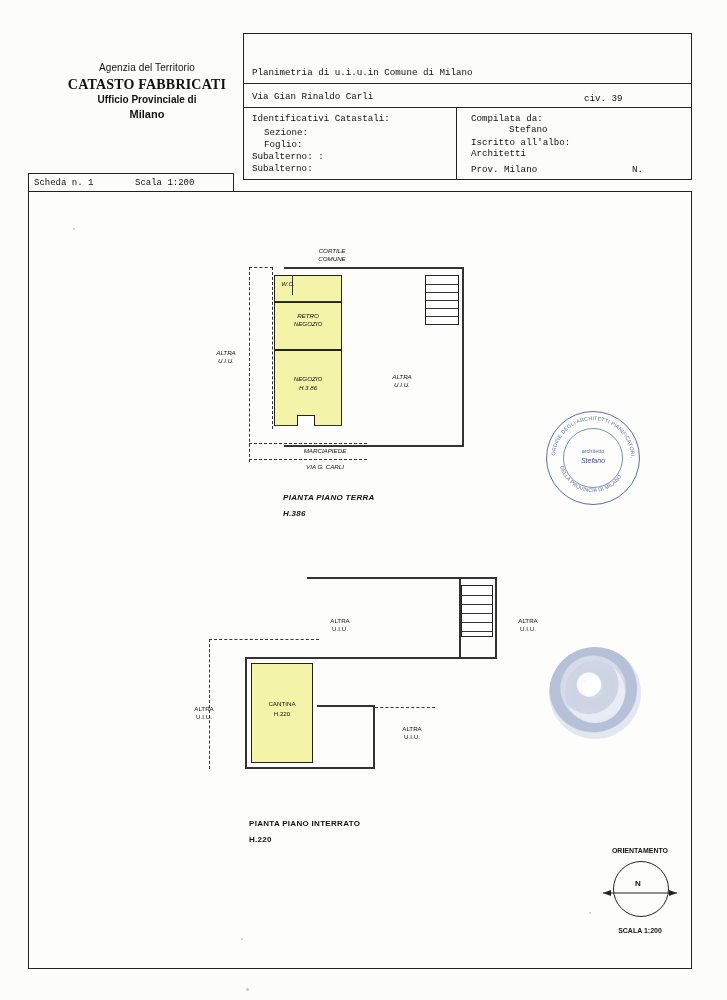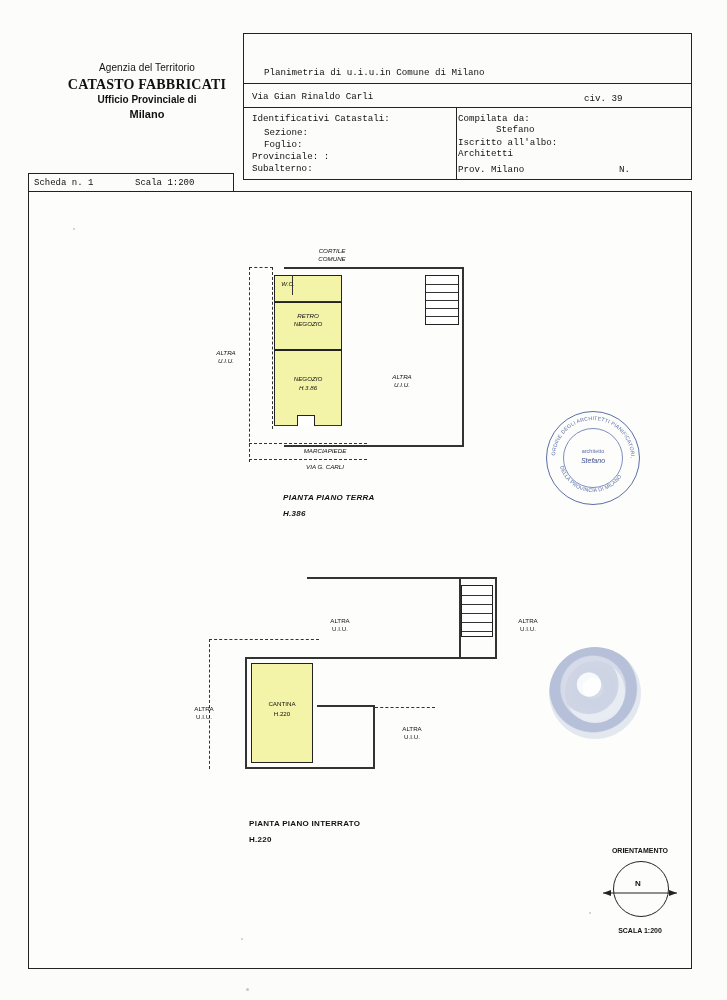--- a/index.html
+++ b/index.html
@@ -25,21 +25,21 @@
   .hdrbox{
     position:absolute;left:243px;top:33px;width:449px;height:147px;
     border:1px solid #222;box-sizing:border-box;
     font-family:"Liberation Mono", monospace;font-size:9.2px;
   }
   .hdr-r1{position:absolute;left:0;top:0;width:100%;height:26px;box-sizing:border-box;border-bottom:1px solid #222;}
   .hdr-r2{position:absolute;left:0;top:26px;width:100%;height:24px;box-sizing:border-box;border-bottom:1px solid #222;}
   .hdr-r3{position:absolute;left:0;top:50px;width:100%;height:24px;box-sizing:border-box;border-bottom:1px solid #222;}
   .hdr-r4{position:absolute;left:0;top:74px;width:100%;height:71px;box-sizing:border-box;}
   .hdr-r4 .left{position:absolute;left:0;top:0;width:213px;height:100%;box-sizing:border-box;border-right:1px solid #222;}
-  .hdr-r4 .right{position:absolute;left:200px;top:0;right:0;height:100%;}
+  .hdr-r4 .right{position:absolute;left:213px;top:0;right:0;height:100%;}
   .t{position:absolute;white-space:pre;}
 
   
   .scheda{
     position:absolute;left:28px;top:173px;width:206px;height:28px;
     border:1px solid #222;box-sizing:border-box;
     font-family:"Liberation Mono", monospace;font-size:9px;
   }
   .scheda .a{position:absolute;left:5px;top:4px;}
   .scheda .b{position:absolute;left:106px;top:4px;}
@@ -101,32 +101,32 @@
 
   <div class="agency">
     <div class="l1">Agenzia del Territorio</div>
     <div class="l2">CATASTO FABBRICATI</div>
     <div class="l3">Ufficio Provinciale di</div>
     <div class="l4">Milano</div>
   </div>
 
   <div class="hdrbox">
     <div class="hdr-r2">
-      <span class="t" style="left:20px;top:7px;">Planimetria di u.i.u.in Comune di Milano</span>
+      <span class="t" style="left:8px;top:7px;">Planimetria di u.i.u.in Comune di Milano</span>
     </div>
     <div class="hdr-r3">
       <span class="t" style="left:8px;top:7px;">Via Gian Rinaldo Carli</span>
       <span class="t" style="left:340px;top:9px;font-family:Liberation Mono, monospace;">civ. 39</span>
     </div>
     <div class="hdr-r4">
       <div class="left">
         <span class="t" style="left:8px;top:5px;">Identificativi Catastali:</span>
         <span class="t" style="left:20px;top:19px;">Sezione:</span>
         <span class="t" style="left:20px;top:31px;">Foglio:</span>
-        <span class="t" style="left:8px;top:43px;">Provinciale: :</span>
+        <span class="t" style="left:8px;top:43px;">Subalterno: :</span>
         <span class="t" style="left:8px;top:55px;">Subalterno:</span>
       </div>
       <div class="right">
         <span class="t" style="left:14px;top:5px;">Compilata da:</span>
         <span class="t" style="left:52px;top:16px;">Stefano</span>
         <span class="t" style="left:14px;top:29px;">Iscritto all'albo:</span>
         <span class="t" style="left:14px;top:40px;">Architetti</span>
         <span class="t" style="left:14px;top:56px;">Prov. Milano</span>
         <span class="t" style="left:175px;top:56px;">N.</span>
       </div>

